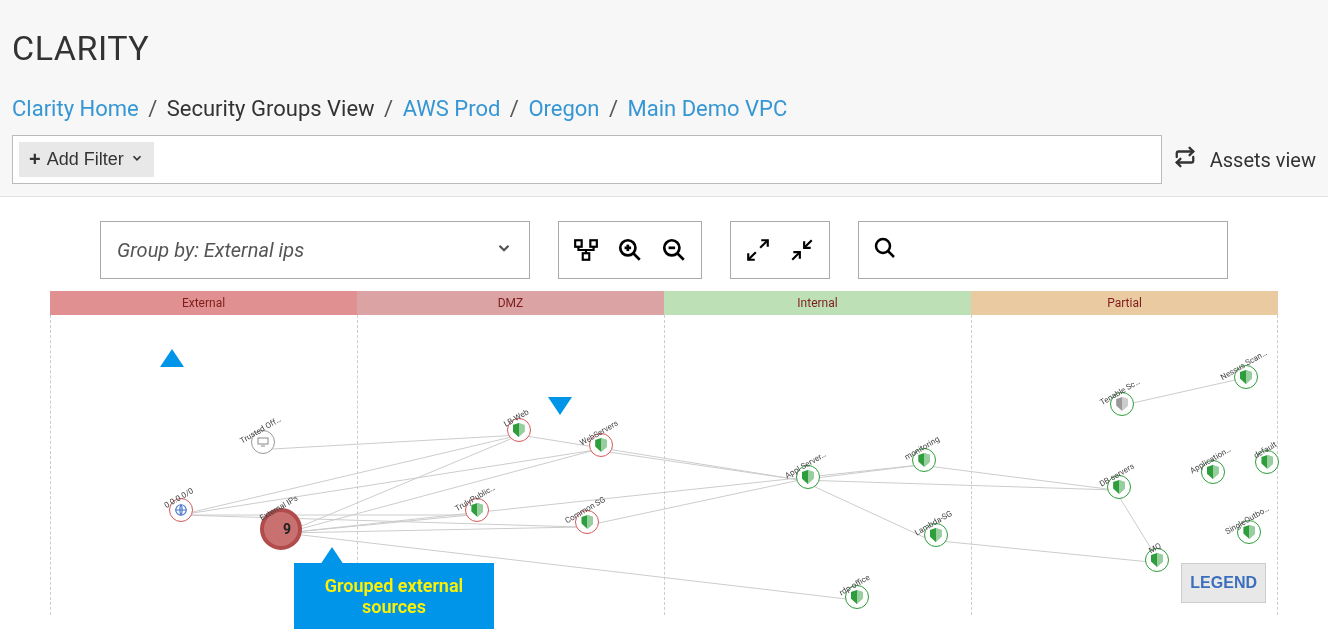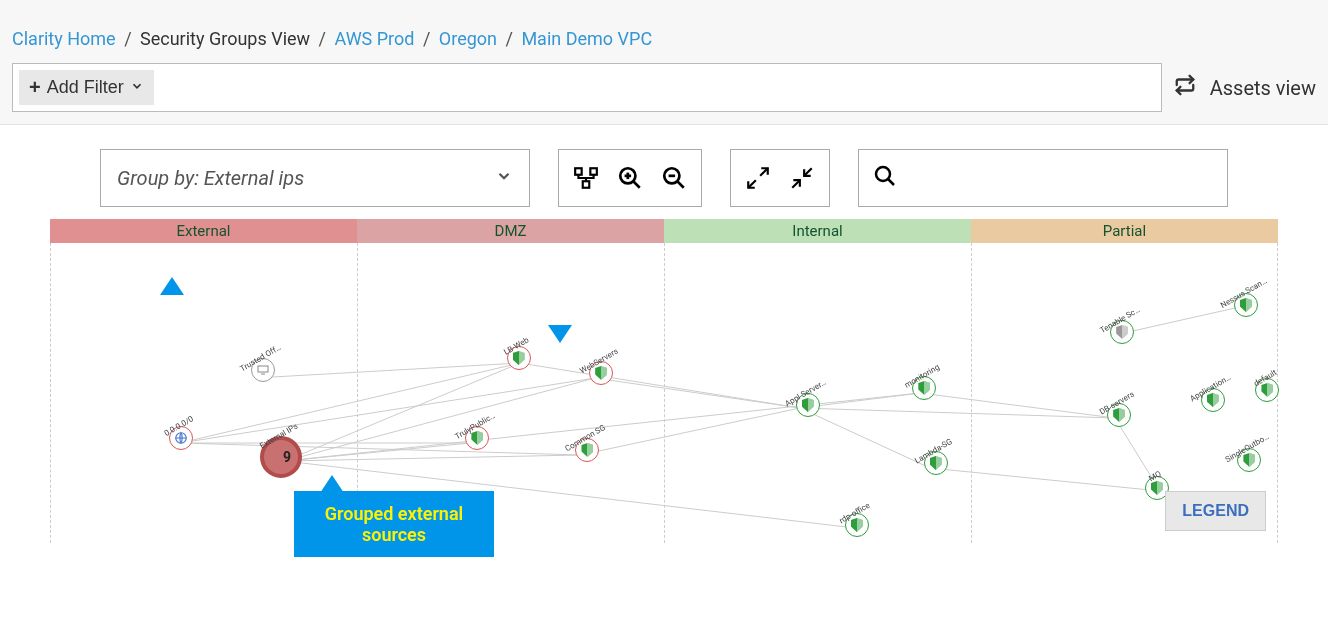--- a/index.html
+++ b/index.html
@@ -17,21 +17,21 @@
     padding: 28px 12px 12px 12px;
   }
   .page-title {
     font-size: 34px;
     font-weight: 400;
     letter-spacing: 0.5px;
     color: #333;
     margin-bottom: 28px;
   }
   .breadcrumb {
-    font-size: 18px;
+    font-size: 22px;
     margin-bottom: 14px;
   }
   .breadcrumb a { color: #3596d4; text-decoration: none; }
   .breadcrumb .current { color: #333; }
   .breadcrumb .sep { color: #555; margin: 0 4px; }
   .filter-row {
     display: flex;
     align-items: center;
     gap: 12px;
   }
@@ -92,23 +92,23 @@
   .search-box { width: 370px; padding: 0 14px; }
   .lanes {
     position: relative;
     margin: 0 50px;
     height: 24px;
     display: flex;
   }
   .lane-header {
     flex: 1;
     text-align: center;
-    font-size: 15px;
+    font-size: 12px;
     line-height: 24px;
-    color: #14532d;
+    color: #7f1d1d;
   }
   .lane-external { background: #e09090; }
   .lane-dmz { background: #dba3a3; }
   .lane-partial { background: #e9caa1; }
   .lane-internal { background: #bde0b7; }
   .graph-area {
     position: relative;
     margin: 0 50px;
     height: 300px;
   }
@@ -175,34 +175,35 @@
   }
   .legend-btn {
     position: absolute;
     right: 12px;
     bottom: 12px;
     background: #e8e8e8;
     border: 1px solid #ccc;
     color: #3b6fbd;
     font-weight: 700;
     font-size: 16px;
-    padding: 10px 16px;
+    padding: 10px 8px;
     cursor: pointer;
     z-index: 20;
   }
   svg.edges {
     position: absolute; left:0; top:0; width:100%; height:100%;
     z-index: 1;
   }
   svg.edges line { stroke: #ccc; stroke-width: 1; }
 </style>
 </head>
 <body>
 
 <div class="header-band">
+  <h1 class="page-title">CLARITY</h1>
 
   <div class="breadcrumb">
     <a href="#">Clarity Home</a>
     <span class="sep">/</span>
     <span class="current">Security Groups View</span>
     <span class="sep">/</span>
     <a href="#">AWS Prod</a>
     <span class="sep">/</span>
     <a href="#">Oregon</a>
     <span class="sep">/</span>

